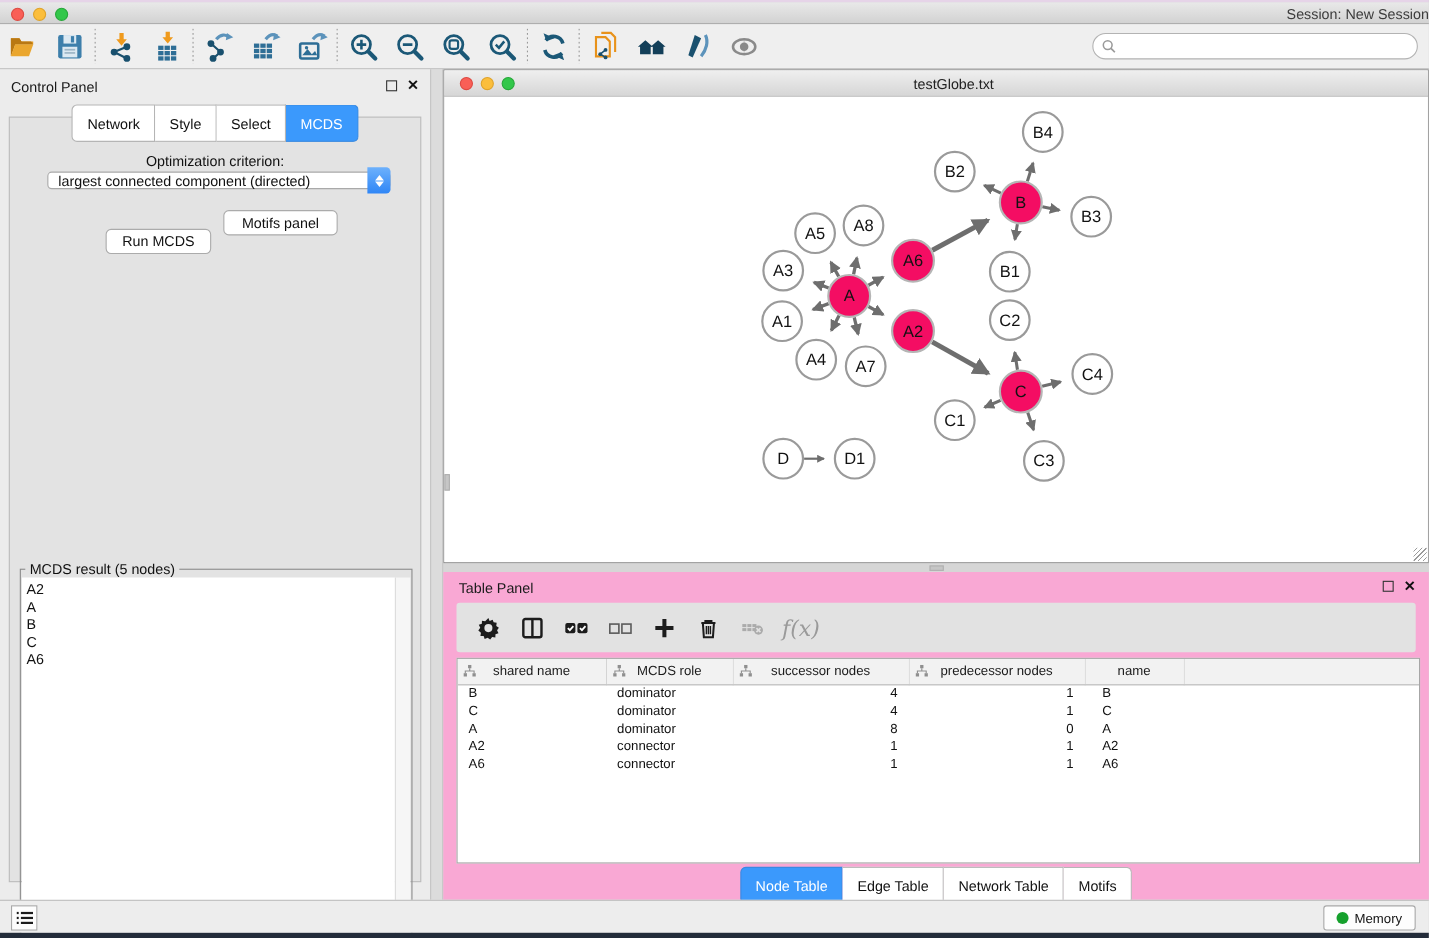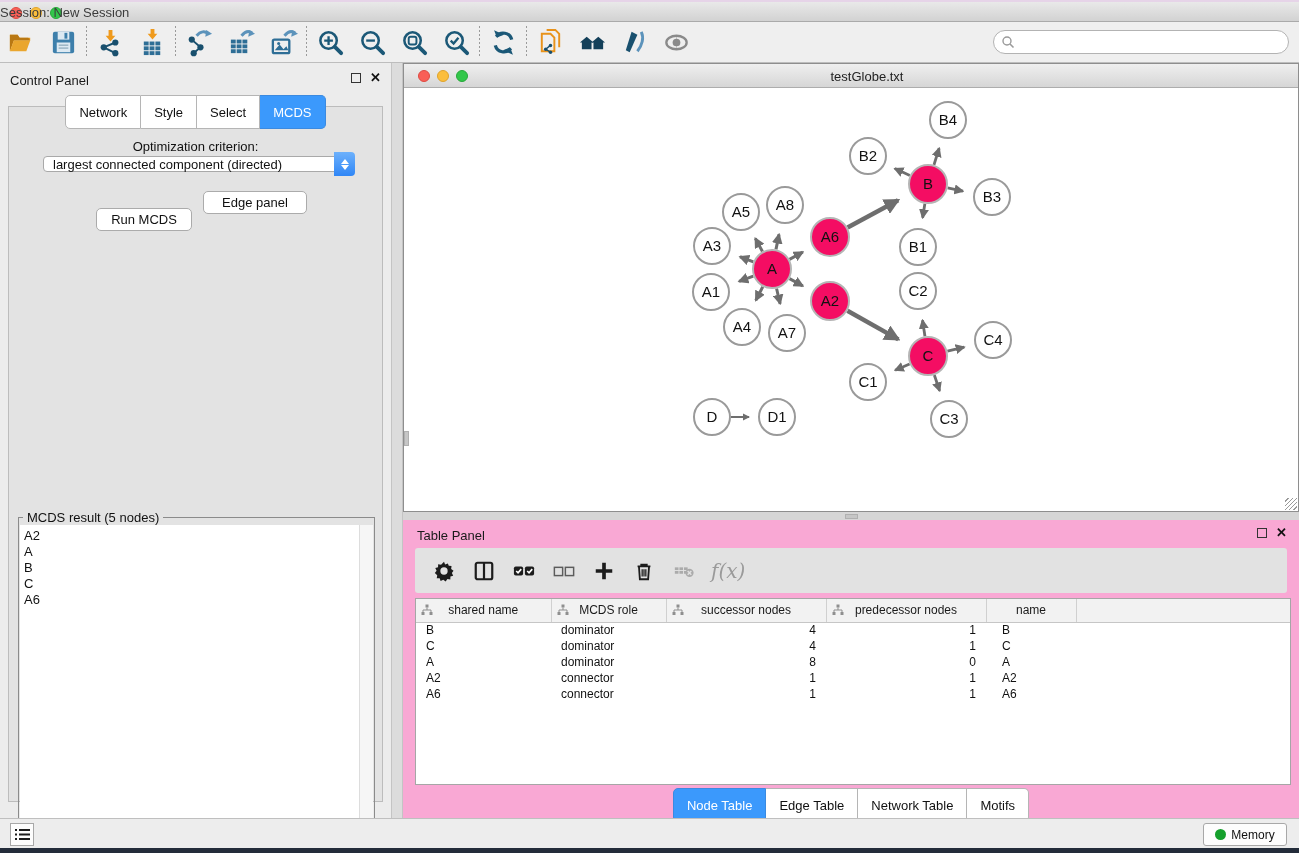--- a/index.html
+++ b/index.html
@@ -3,21 +3,21 @@
 <meta charset="utf-8">
 <style>
   * { margin:0; padding:0; box-sizing:border-box; }
   html,body { width:1299px; height:853px; overflow:hidden; }
   body { font-family:"Liberation Sans", sans-serif; background:#d6d6d6; position:relative; color:#111; }
   .abs { position:absolute; }
 
   
   #titlebar { left:0; top:0; width:1299px; height:22px;
     background:linear-gradient(#e9e9e9,#d2d2d2); border-top:2px solid #e6d4e8; border-bottom:1px solid #aaa; }
-  #titlebar .title { position:absolute; left:0; right:0; top:3px; text-align:left; font-size:13px; color:#3c3c3c; }
+  #titlebar .title { position:absolute; left:0; right:0; top:3px; text-align:right; font-size:13px; color:#3c3c3c; }
   .light { position:absolute; top:5px; width:12px; height:12px; border-radius:50%; }
   .light.red{ background:#f95f57; border:1px solid #dd4a42;}
   .light.yellow{ background:#fbbe3c; border:1px solid #dfa32b;}
   .light.green{ background:#32c74a; border:1px solid #27a83a;}
 
   
   #toolbar { left:0; top:22px; width:1299px; height:41px; background:#efefef; border-bottom:1px solid #bdbdbd;
     display:flex; align-items:center; }
   .tbi { width:42px; height:34px; display:flex; align-items:center; justify-content:center; flex:0 0 auto; }
   .tbi svg { width:29px; height:29px; }
@@ -288,21 +288,21 @@
   <div id="cp-inner">
     <div id="opt-label">Optimization criterion:</div>
     <div id="criterion">
       <span class="val">largest connected component (directed)</span>
       <span class="stepper">
           <span class="chev up"></span>
           <span class="chev down"></span>
         </span>
     </div>
     <button class="push-btn" id="run-btn">Run MCDS</button>
-    <button class="push-btn" id="close-btn">Edge panel</button>
+    <button class="push-btn" id="close-btn">Motifs panel</button>
     <div id="mcds-box">
       <span id="mcds-legend">MCDS result (5 nodes)</span>
       <div id="mcds-list">
           <div class="mcds-item">A2</div>
           <div class="mcds-item">A</div>
           <div class="mcds-item">B</div>
           <div class="mcds-item">C</div>
           <div class="mcds-item">A6</div>
         </div>
       <div id="mcds-scroll"></div>

